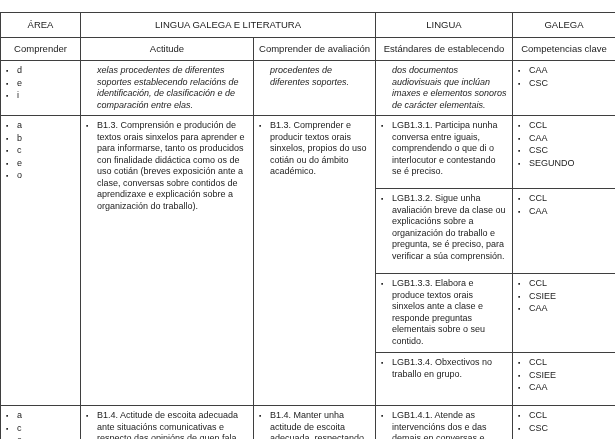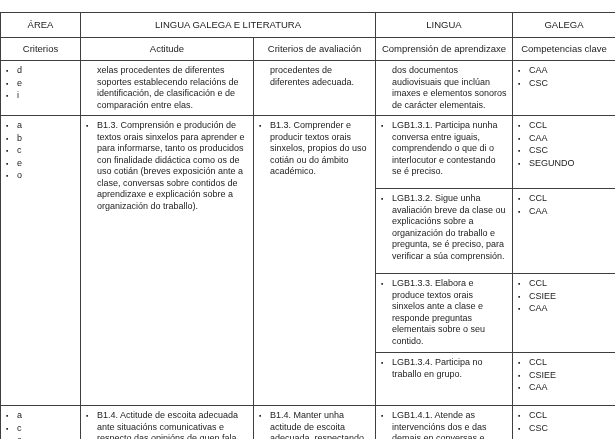--- a/index.html
+++ b/index.html
@@ -45,21 +45,21 @@
   tr.r-c  { height: 56px; }
   .bp { display: flex; align-items: flex-start; margin: 0 0 1px 0; }
   .bp .b {
     flex: 0 0 11px;
     width: 11px;
     font-size: 6.5px;
     line-height: 11.5px;
     color: #1c1c1c;
   }
   .bp .t { flex: 1 1 auto; }
-  .cont { display: block; padding-left: 11px; }
+  .cont { display: block; padding-left: 11px; font-style: italic; }
   .obx-cell { padding-left: 7px; }
 </style>
 </head>
 <body>
 
 <div class="page">
 <table class="curr">
   <colgroup>
     <col style="width:80px">
         <col style="width:173px">
@@ -68,24 +68,24 @@
         <col style="width:103px">
   </colgroup>
   <thead>
     <tr class="r-h1">
       <th>ÁREA</th>
       <th colspan="2">LINGUA GALEGA E LITERATURA</th>
       <th>LINGUA</th>
       <th>GALEGA</th>
     </tr>
     <tr class="r-h2">
-      <th>Criterios</th>
+      <th>Comprender</th>
       <th>Actitude</th>
-      <th>Criterios de avaliación</th>
-      <th>Comprensión de aprendizaxe</th>
+      <th>Comprender de avaliación</th>
+      <th>Estándares de establecendo</th>
       <th>Competencias clave</th>
     </tr>
   </thead>
   <tbody>
 
     <tr class="r-a">
       <td class="obx-cell">
         <div class="bp">
               <span class="b">▪</span>
               <span class="t">d</span>
@@ -96,21 +96,21 @@
             </div>
         <div class="bp">
               <span class="b">▪</span>
               <span class="t">i</span>
             </div>
       </td>
       <td>
         <span class="cont">xelas procedentes de diferentes soportes establecendo relacións de identificación, de clasificación e de comparación entre elas.</span>
       </td>
       <td>
-        <span class="cont">procedentes de diferentes adecuada.</span>
+        <span class="cont">procedentes de diferentes soportes.</span>
       </td>
       <td>
         <span class="cont">dos documentos audiovisuais que inclúan imaxes e elementos sonoros de carácter elementais.</span>
       </td>
       <td>
         <div class="bp">
               <span class="b">▪</span>
               <span class="t">CAA</span>
             </div>
         <div class="bp">
@@ -220,21 +220,21 @@
               <span class="b">▪</span>
               <span class="t">CAA</span>
             </div>
       </td>
     </tr>
 
     <tr class="r-b4">
       <td>
         <div class="bp">
               <span class="b">▪</span>
-              <span class="t">LGB1.3.4. Participa no traballo en grupo.</span>
+              <span class="t">LGB1.3.4. Obxectivos no traballo en grupo.</span>
             </div>
       </td>
       <td>
         <div class="bp">
               <span class="b">▪</span>
               <span class="t">CCL</span>
             </div>
         <div class="bp">
               <span class="b">▪</span>
               <span class="t">CSIEE</span>

